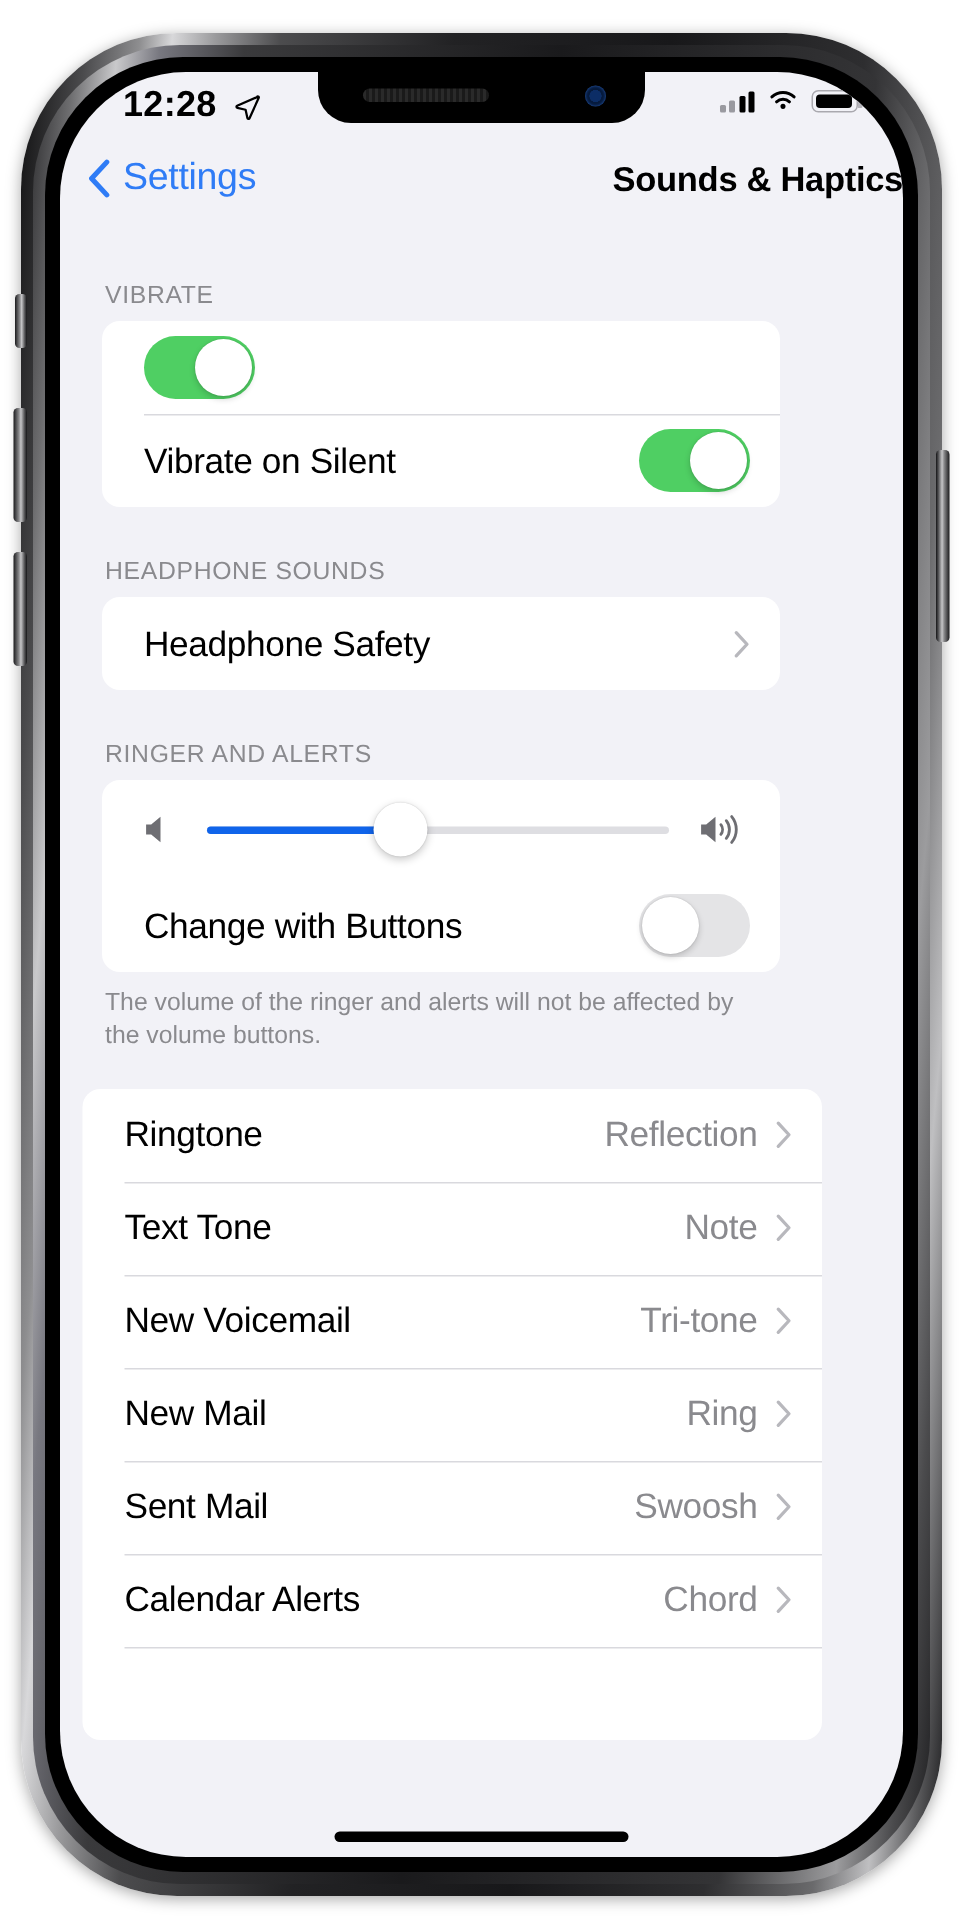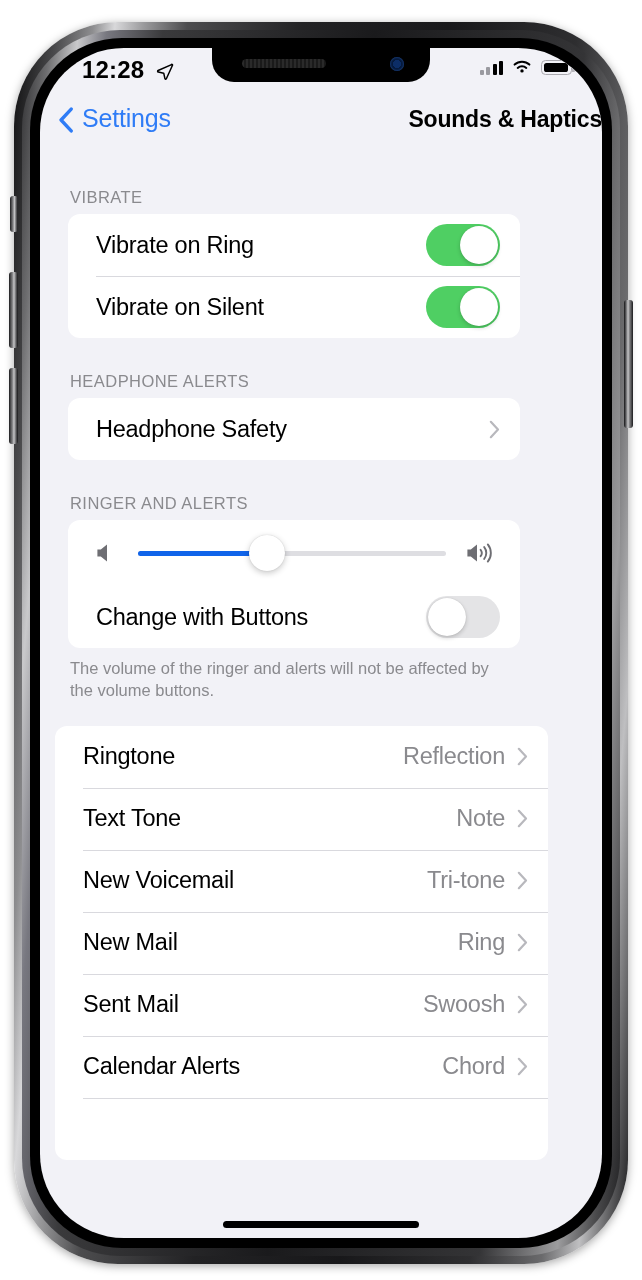--- a/index.html
+++ b/index.html
@@ -62,21 +62,21 @@
   .bars i:nth-child(1){height:5px;background:#9a9aa0;}
   .bars i:nth-child(2){height:8px;background:#9a9aa0;}
   .bars i:nth-child(3){height:11px;}
   .bars i:nth-child(4){height:14px;}
   .battery{position:relative;width:31px;height:15px;border:1.6px solid #aaa9af;border-radius:4.5px;box-sizing:border-box;}
   .battery .fill{position:absolute;left:1.6px;top:1.6px;bottom:1.6px;width:24px;background:#000;border-radius:2.6px;}
   .battery .cap{position:absolute;right:-3.6px;top:4.5px;width:2.2px;height:6px;background:#b6b5bb;border-radius:0 1px 1px 0;}
 
   
   .navbar{position:absolute;left:0;top:44px;width:562px;height:62px;z-index:20;}
-  .nav-back{position:absolute;left:18px;top:12px;display:flex;align-items:flex-end;gap:8px;cursor:pointer;}
+  .nav-back{position:absolute;left:18px;top:12px;display:flex;align-items:center;gap:8px;cursor:pointer;}
   .chev-back{width:16px;height:26px;}
   .nav-back-label{font-size:25px;color:#2f7cf6;letter-spacing:-.2px;}
   .nav-title{position:absolute;left:0;right:0;top:14px;text-align:right;font-size:23px;font-weight:700;color:#000;letter-spacing:-.2px;}
 
   
   .content{position:absolute;left:0;top:106px;width:508px;height:1084px;}
 
   .sec-header{font-size:16.5px;color:#8a8a8e;letter-spacing:.45px;padding:0 0 7px 30px;}
   .sec-footer{font-size:16.5px;color:#8a8a8e;line-height:1.36;padding:9px 36px 0 30px;}
 
@@ -167,36 +167,35 @@
       <div class="nav-title">Sounds &amp; Haptics</div>
     </div>
 
     <div class="content">
 
       <div class="spacer-34"></div>
       <div class="sec-header">VIBRATE</div>
       <div class="pad-l">
         <div class="card">
           <div class="row">
-            <span class="row-label">Vibrate on Ring</span>
             <div class="toggle on">
                 <div class="knob"></div>
               </div>
           </div>
           <div class="row">
             <span class="row-label">Vibrate on Silent</span>
             <div class="toggle on">
                 <div class="knob"></div>
               </div>
           </div>
         </div>
       </div>
 
       <div class="spacer-34"></div>
-      <div class="sec-header">HEADPHONE ALERTS</div>
+      <div class="sec-header">HEADPHONE SOUNDS</div>
       <div class="pad-l">
         <div class="card">
           <div class="row">
             <span class="row-label">Headphone Safety</span>
             <svg class="chev" viewBox="0 0 12 20">
               <path d="M2 1.6 9.8 10 2 18.4" fill="none" stroke="#b8b8bd" stroke-width="2.4" stroke-linecap="round" stroke-linejoin="round"></path>
             </svg>
           </div>
         </div>
       </div>

